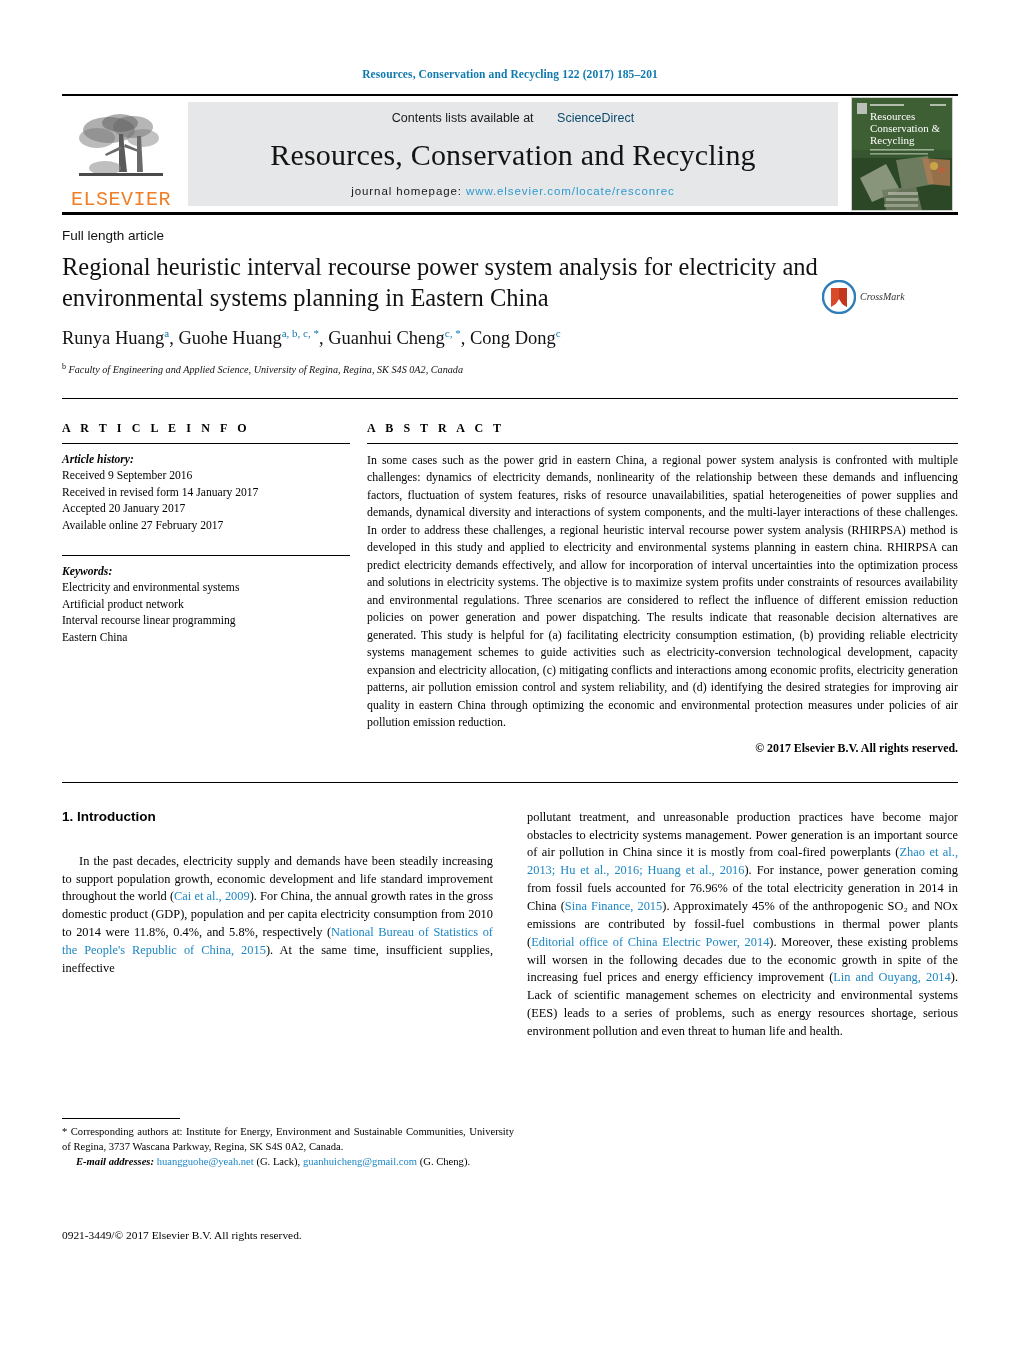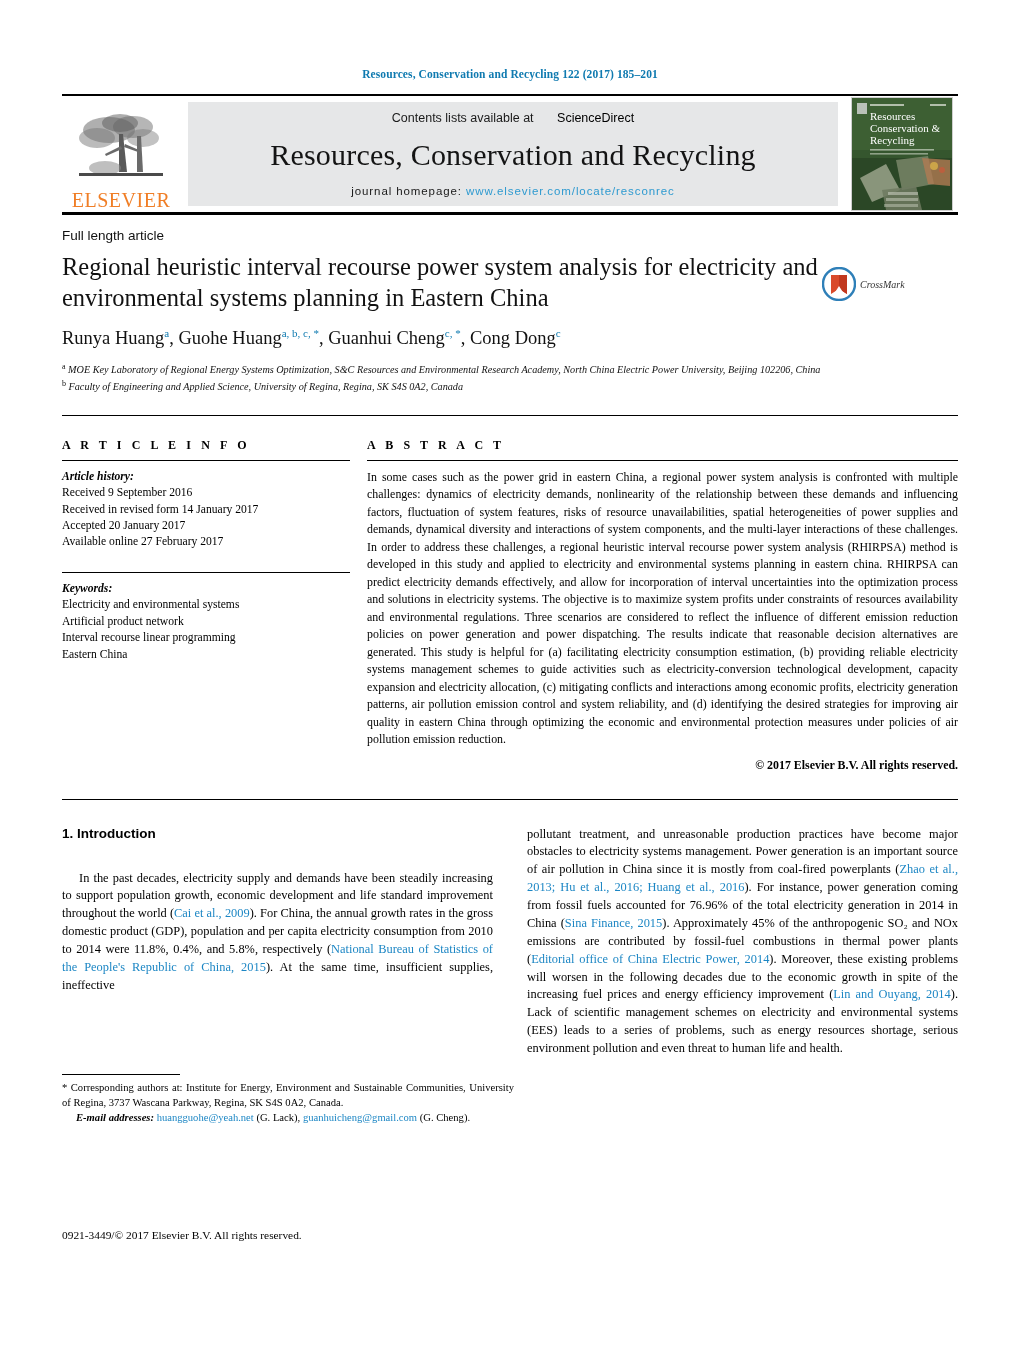--- a/index.html
+++ b/index.html
@@ -52,21 +52,21 @@
     justify-content: flex-end;
     padding-bottom: 2px;
   }
   .elsevier-tree {
     width: 92px;
     height: 80px;
     margin-top: 2px;
   }
   .elsevier-word {
     color: #f07e26;
-    font-family: Liberation Serif, serif;
+    font-family: Liberation Mono, monospace;
     font-size: 20px;
     letter-spacing: .5px;
     line-height: 1;
     font-weight: normal;
   }
   .masthead-center {
     flex: 1 1 auto;
     background: #e6e7e8;
     margin: 6px 8px 6px 8px;
     display: flex;
@@ -75,21 +75,21 @@
     justify-content: space-between;
     padding: 9px 0 9px 0;
     box-sizing: border-box;
   }
   .contents-line {
     font-family: "Liberation Sans", sans-serif;
     font-size: 12.5px;
     color: #1a1a1a;
   }
   .contents-line .sd {
-    color: #000000;
+    color: #0c4a6e;
     margin-left: 20px;
   }
   .journal-title {
     font-family: "Liberation Serif", serif;
     font-size: 30px;
     color: #141414;
     letter-spacing: .2px;
   }
   .homepage-line {
     font-family: "Liberation Sans", sans-serif;
@@ -121,21 +121,21 @@
 
   
   .article-type {
     font-family: "Liberation Sans", sans-serif;
     font-size: 13.5px;
     margin-top: 13px;
     color: #111;
   }
   .title-row {
     display: flex;
-    align-items: center;
+    align-items: flex-end;
     margin-top: 8px;
   }
   .title {
     flex: 1 1 auto;
     font-family: "Liberation Serif", serif;
     font-size: 24.5px;
     line-height: 1.28;
     color: #111;
     max-width: 760px;
   }
@@ -258,21 +258,21 @@
   .para.noindent { text-indent: 0; }
   a.ref, .ref {
     color: #1c86c4;
     text-decoration: none;
   }
 
   
   .footnote {
     position: absolute;
     left: 62px;
-    top: 1074px;
+    top: 1118px;
     width: 452px;
   }
   .fn-rule {
     border-top: 1px solid #000;
     width: 118px;
     margin-bottom: 6px;
   }
   .fn-text {
     font-size: 10.6px;
     line-height: 1.4;
@@ -378,21 +378,20 @@
   </div>
 
   <div class="authors">
     <span><span>Runya Huang</span><sup>a</sup></span>,
     <span><span>Guohe Huang</span><sup>a, b, c, *</sup></span>,
     <span><span>Guanhui Cheng</span><sup>c, *</sup></span>,
     <span><span>Cong Dong</span><sup>c</sup></span>
   </div>
 
   <div class="affils">
-    <div><sup>a</sup> <span>MOE Key Laboratory of Regional Energy Systems Optimization, S&amp;C Resources and Environmental Research Academy, North China Electric Power University, Beijing 102206, China</span></div>
     <div><sup>b</sup> <span>Faculty of Engineering and Applied Science, University of Regina, Regina, SK S4S 0A2, Canada</span></div>
   </div>
 
   <div class="sep-rule"></div>
 
   <div class="info-abstract">
 
     <div class="col-info">
       <div class="sec-head">A R T I C L E  I N F O</div>
       <div class="thin-rule"></div>

